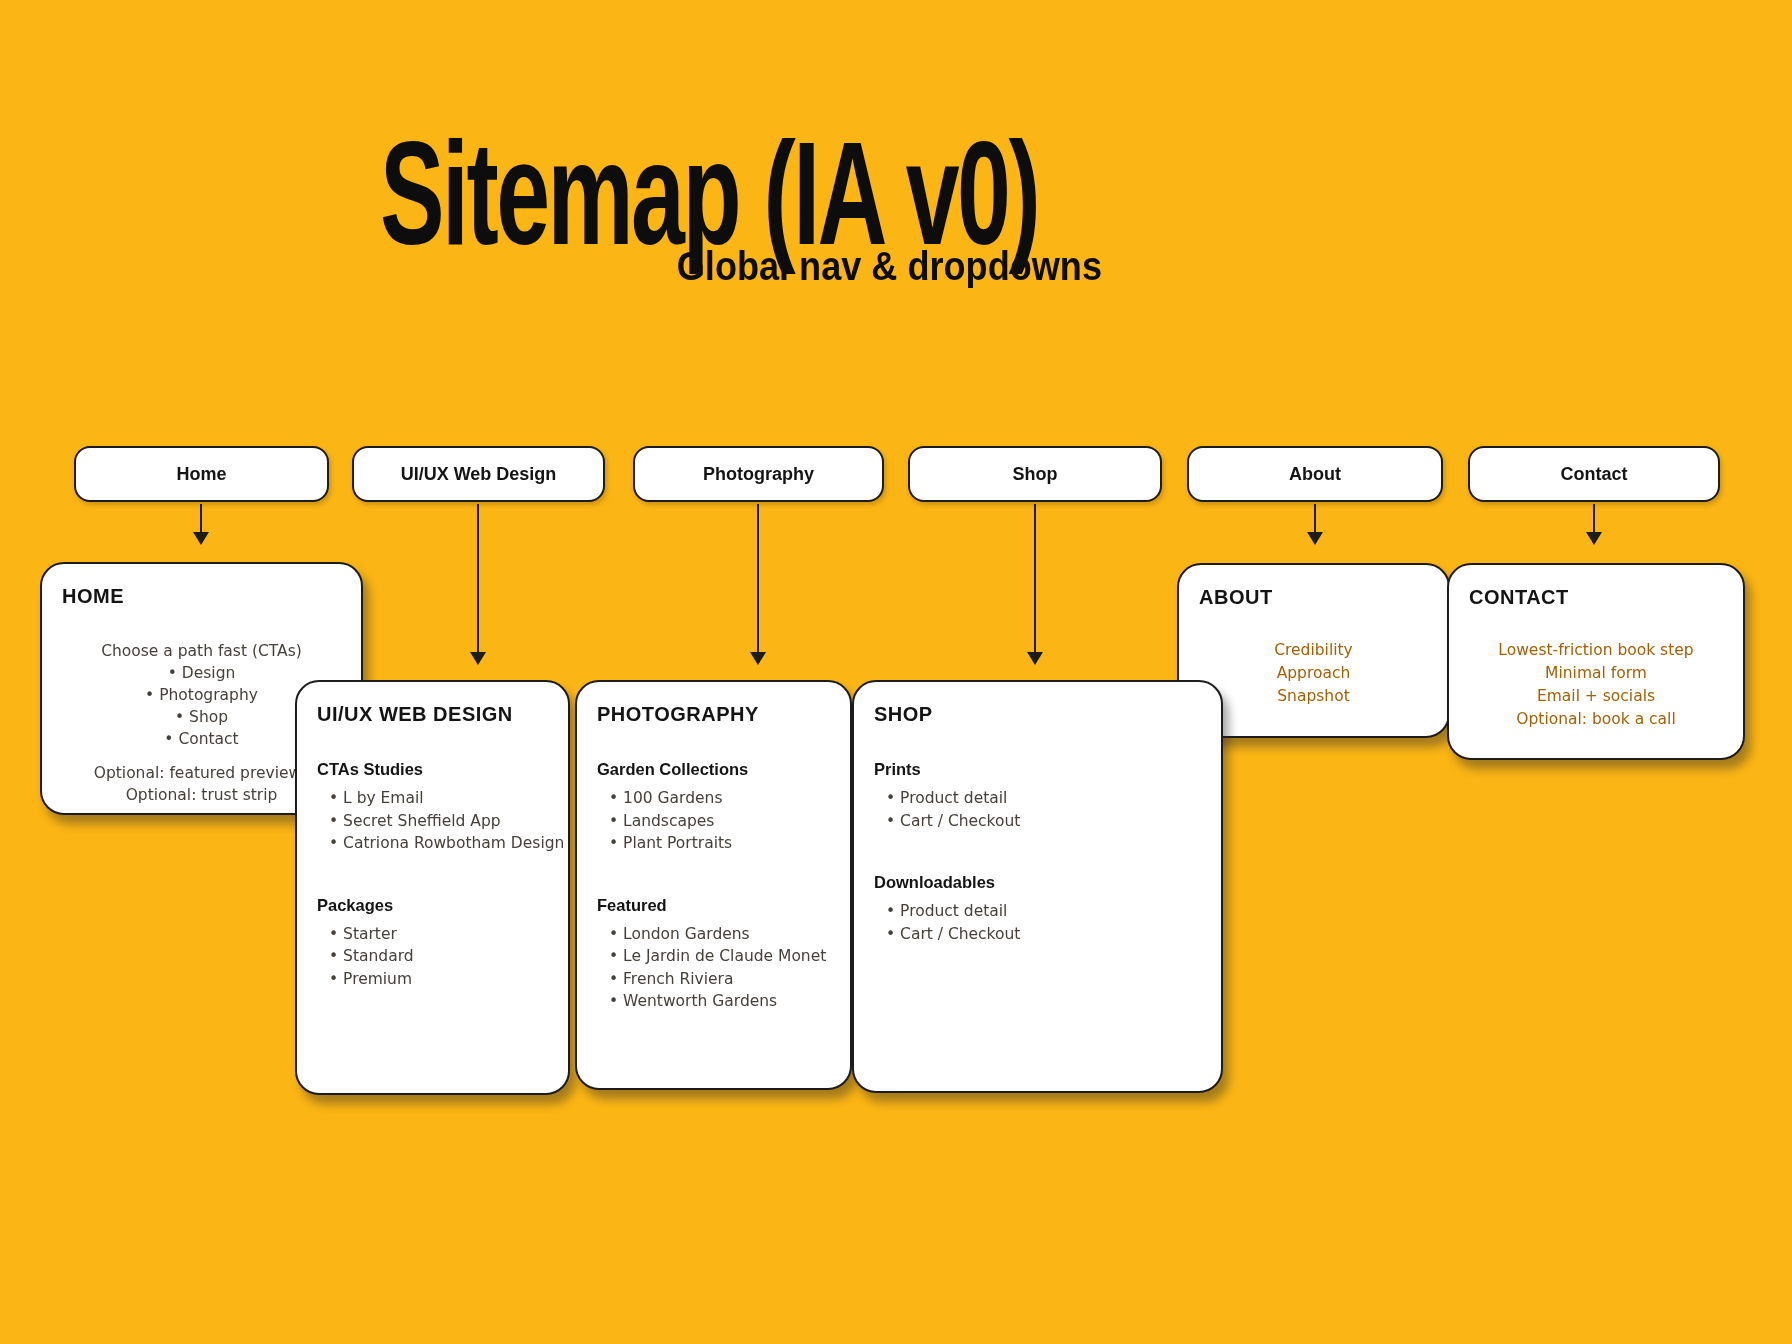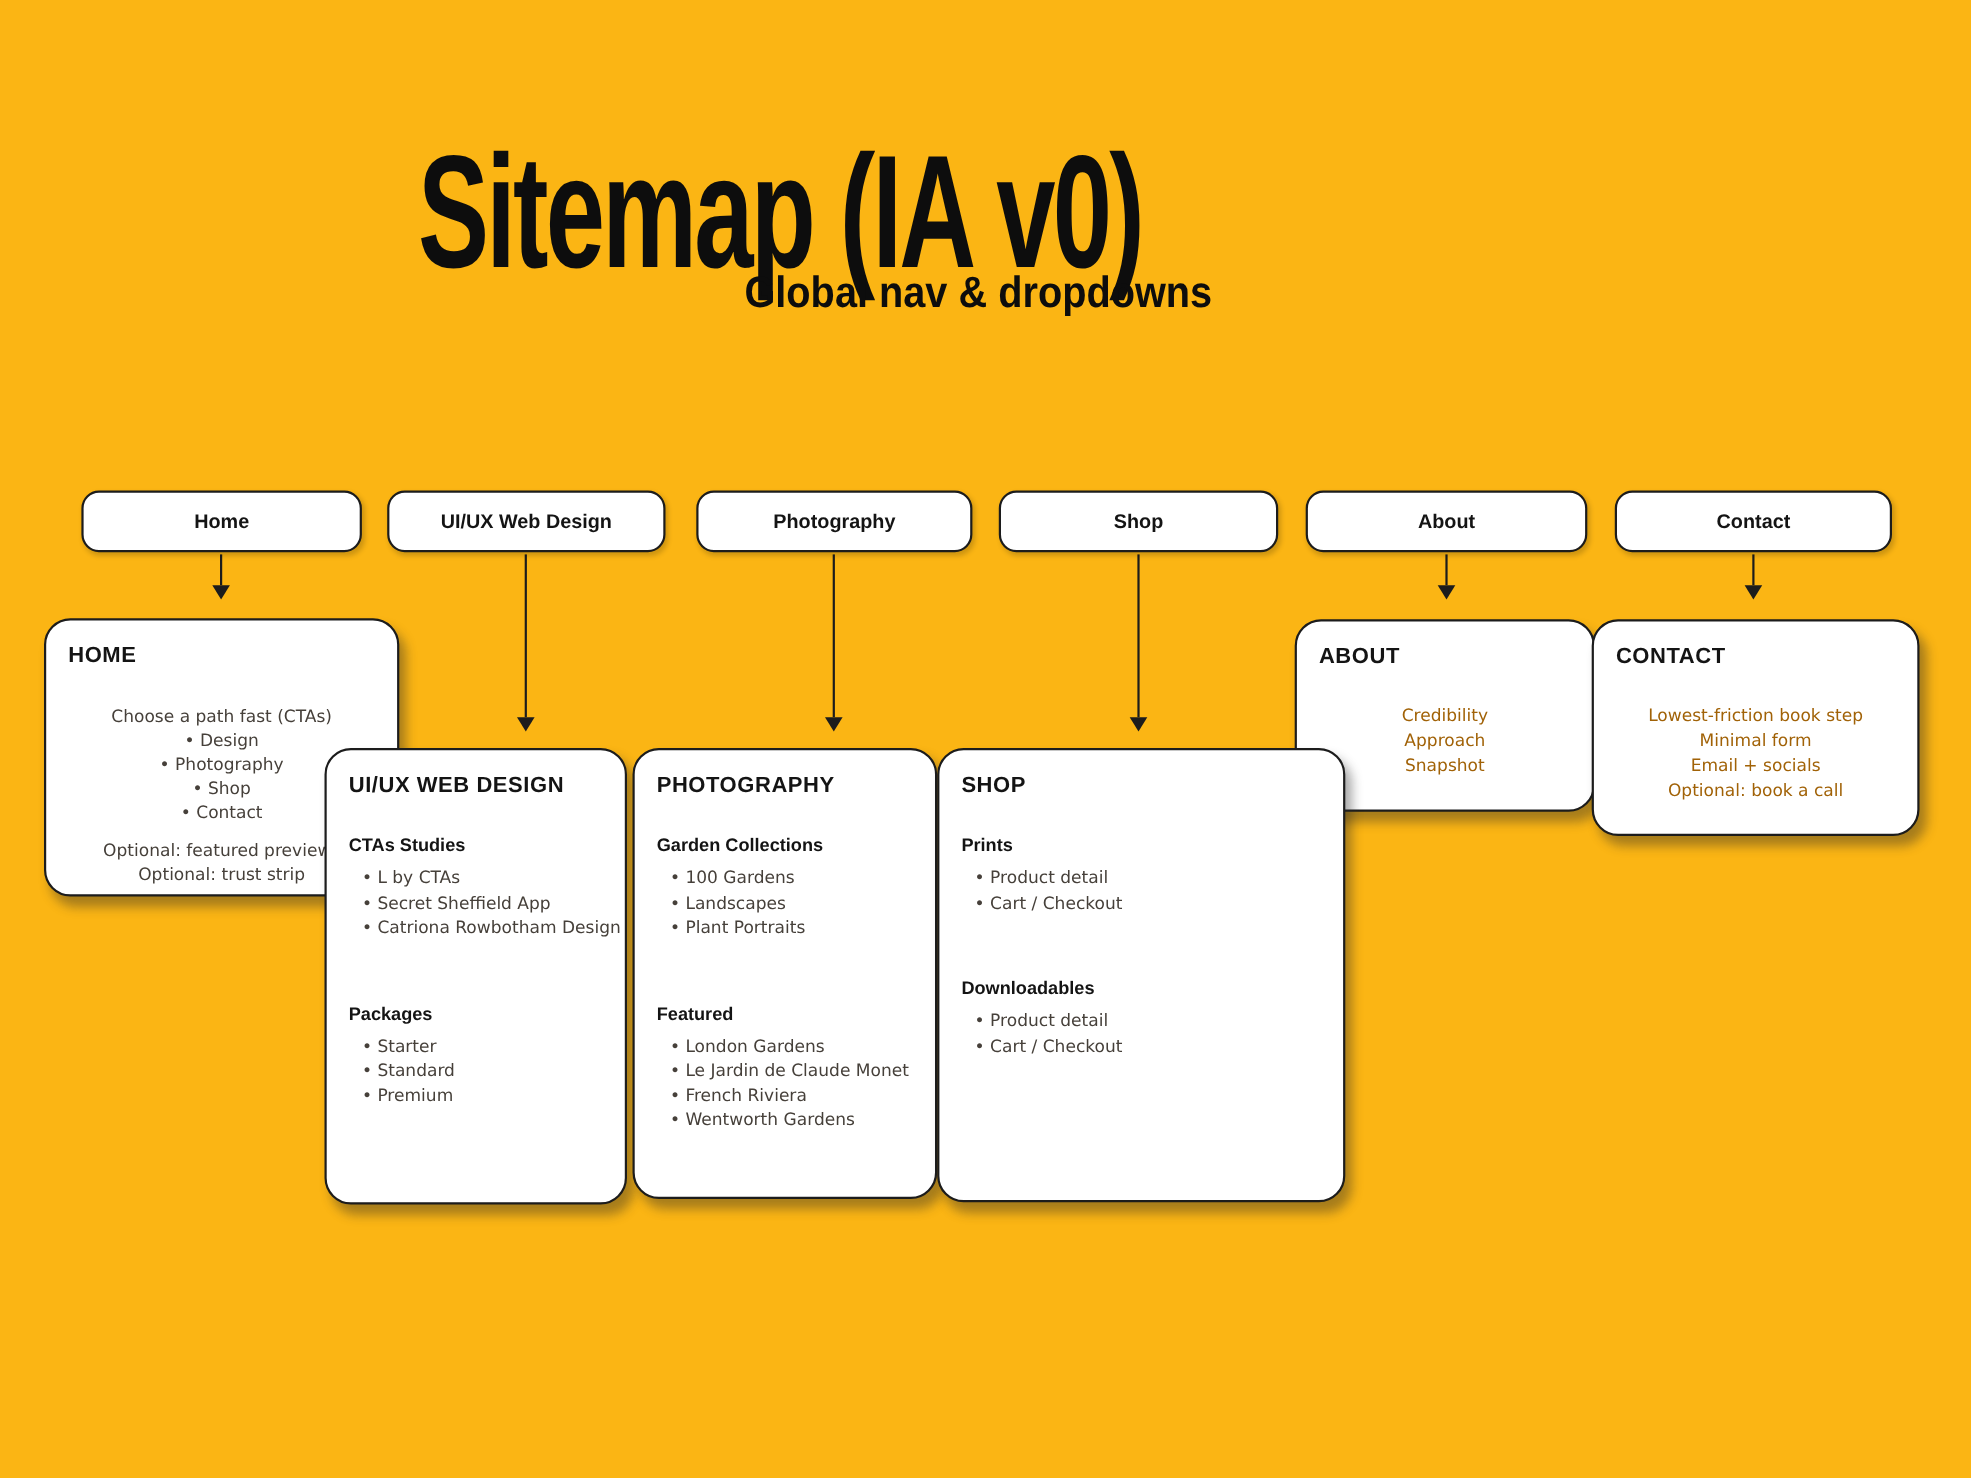--- a/index.html
+++ b/index.html
@@ -69,21 +69,21 @@
   .notes .line{font-size:15.5px;line-height:22px;color:#46403A;}
   .center-body-sm{margin-top:30px;text-align:center;}
   .center-body-sm .line{font-size:15.5px;line-height:23px;color:#a16207;}
   .section{margin:33px 20px 0 20px;}
   .section .section-title{
     font-family:"Liberation Sans", sans-serif;
     font-weight:bold;font-size:16.5px;color:#141414;line-height:20px;
   }
   .section .items{margin-top:8px;margin-left:12px;}
   .section .bullet{font-size:15.5px;line-height:22.5px;color:#46403A;white-space:nowrap;}
-  .section + .section{margin-top:57px;}
+  .section + .section{margin-top:40px;}
 </style>
 </head>
 <body>
 
 <div class="canvas">
 
   <h1 class="title">Sitemap (IA v0)</h1>
   <div class="subtitle">Global nav &amp; dropdowns</div>
 
   <div class="pill" style="left:74px;width:255px;">
@@ -143,21 +143,21 @@
       <div class="line">Optional: featured previews</div>
       <div class="line">Optional: trust strip</div>
     </div>
   </div>
 
   <div class="card" style="left:295px;top:680px;width:275px;height:415px;z-index:3;">
     <div class="card-head">UI/UX WEB DESIGN</div>
     <div class="section">
       <div class="section-title">CTAs Studies</div>
       <div class="items">
-        <div class="bullet">• L by CTAs</div>
+        <div class="bullet">• L by Email</div>
         <div class="bullet">• Secret Sheffield App</div>
         <div class="bullet">• Catriona Rowbotham Design</div>
       </div>
     </div>
     <div class="section">
       <div class="section-title">Packages</div>
       <div class="items">
         <div class="bullet">• Starter</div>
         <div class="bullet">• Standard</div>
         <div class="bullet">• Premium</div>

